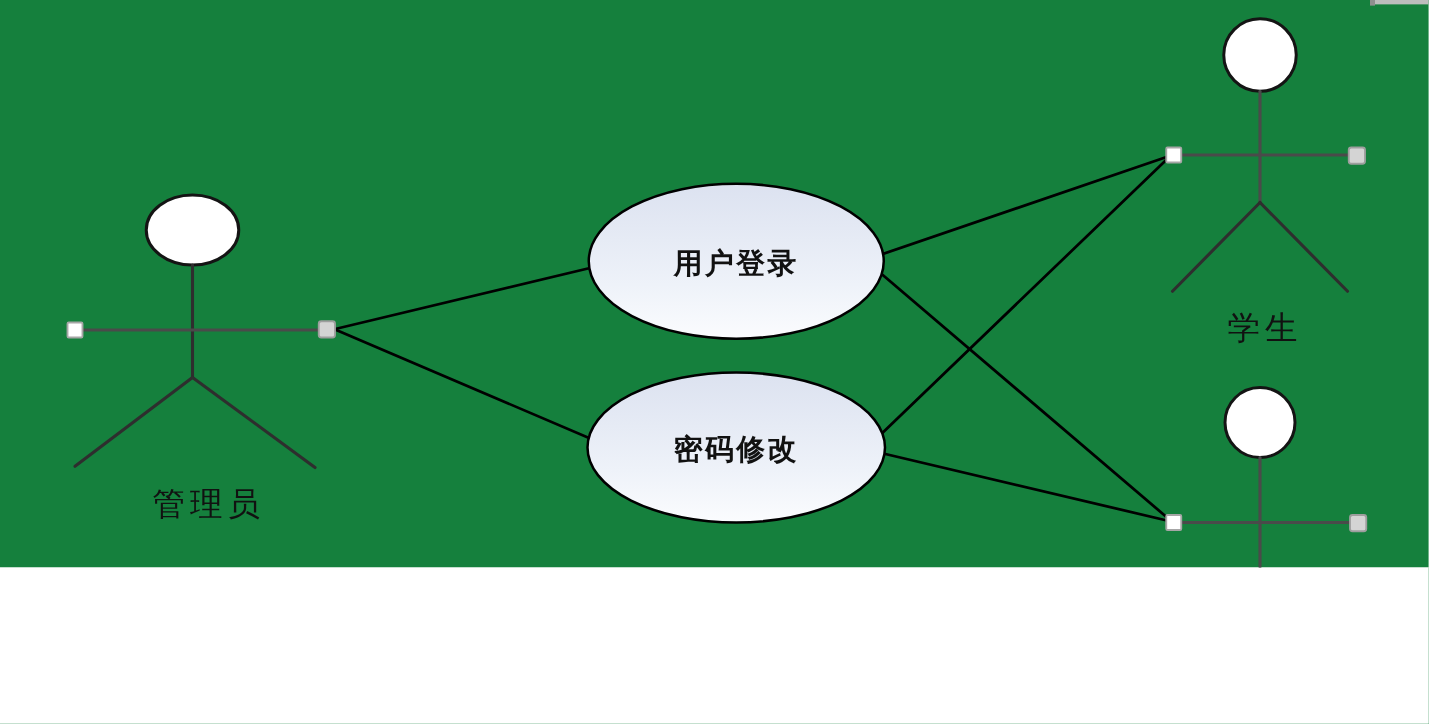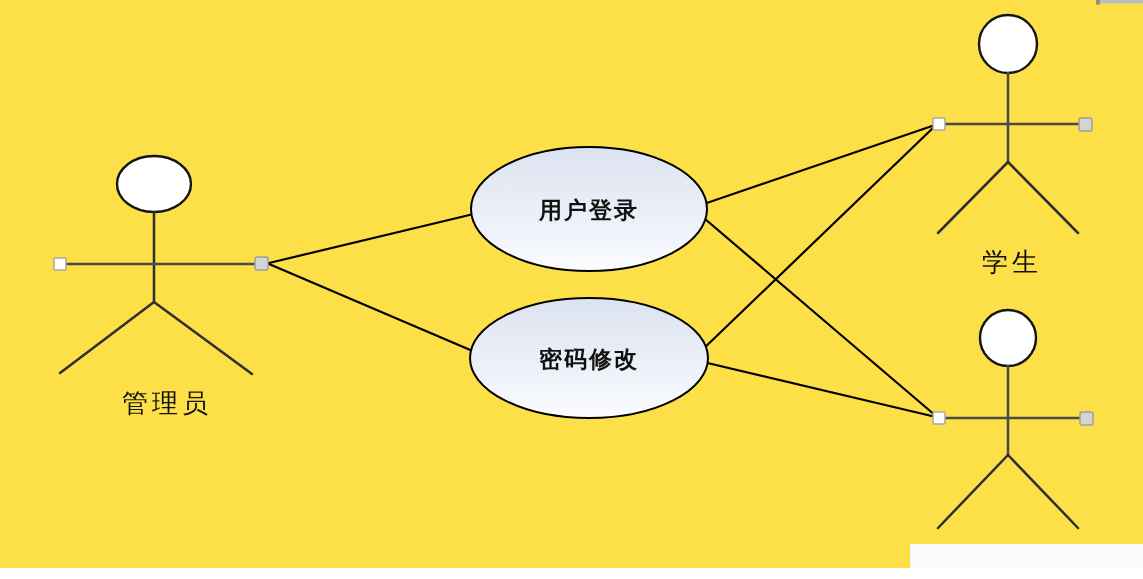--- a/index.html
+++ b/index.html
@@ -4,22 +4,22 @@
 <style>
   html, body {
     margin: 0;
     padding: 0;
     background: #ffffff;
     font-family: "DejaVu Sans", sans-serif;
   }
   .canvas {
     position: relative;
     width: 1143px;
-    height: 568px;
-    background: #fde047;
+    height: 454px;
+    background: #15803d;
     overflow: hidden;
   }
   svg { display: block; }
   .connector {
     stroke: #000000;
     stroke-width: 2.2;
     fill: none;
     stroke-linecap: round;
   }
   .uc-ellipse {

